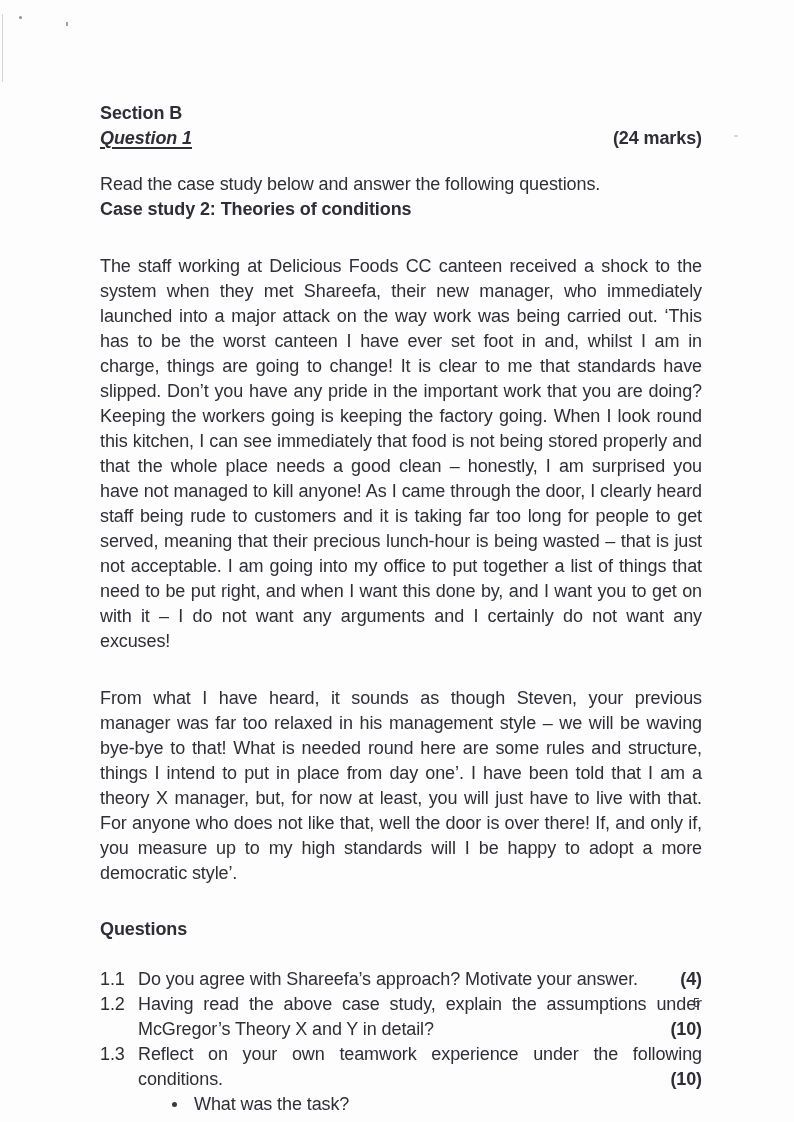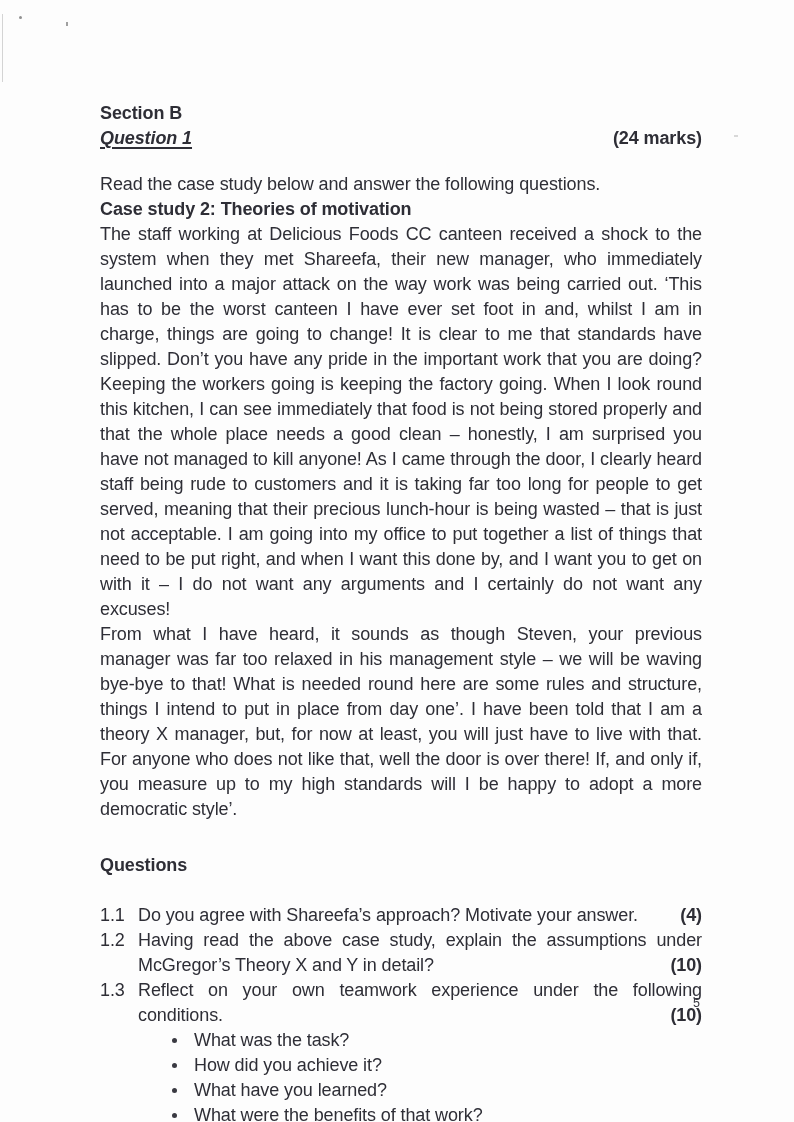--- a/index.html
+++ b/index.html
@@ -29,20 +29,21 @@
 
   .question-row {
     display: flex;
     justify-content: space-between;
     align-items: baseline;
   }
   .intro { margin-top: 21px; }
   .case-study p {
     text-align: justify;
     hyphens: none;
+    margin-top: 32px;
   }
   .questions-heading { margin-top: 6px; padding-top: 25px; }
   .question-list { margin-top: 25px; }
   .q-item {
     display: grid;
     grid-template-columns: 38px 1fr;
   }
   .q-num { display: block; }
   .q-content { display: block; text-align: justify; }
   .q-marks { float: right; font-weight: 700; }
@@ -91,21 +92,21 @@
 
     <div class="bold">Section B</div>
 
     <div class="question-row">
       <span class="bold underline">Question 1</span>
       <span class="bold">(24 marks)</span>
     </div>
 
     <div class="intro">
       <div>Read the case study below and answer the following questions.</div>
-      <div class="bold">Case study 2: Theories of motivation</div>
+      <div class="bold">Case study 2: Theories of conditions</div>
     </div>
 
     <div class="case-study">
       <p>The staff working at Delicious Foods CC canteen received a shock to the system when they met Shareefa, their new manager, who immediately launched into a major attack on the way work was being carried out. ‘This has to be the worst canteen I have ever set foot in and, whilst I am in charge, things are going to change! It is clear to me that standards have slipped. Don’t you have any pride in the important work that you are doing? Keeping the workers going is keeping the factory going. When I look round this kitchen, I can see immediately that food is not being stored properly and that the whole place needs a good clean – honestly, I am surprised you have not managed to kill anyone! As I came through the door, I clearly heard staff being rude to customers and it is taking far too long for people to get served, meaning that their precious lunch-hour is being wasted – that is just not acceptable. I am going into my office to put together a list of things that need to be put right, and when I want this done by, and I want you to get on with it – I do not want any arguments and I certainly do not want any excuses!</p>
       <p>From what I have heard, it sounds as though Steven, your previous manager was far too relaxed in his management style – we will be waving bye-bye to that! What is needed round here are some rules and structure, things I intend to put in place from day one’. I have been told that I am a theory X manager, but, for now at least, you will just have to live with that. For anyone who does not like that, well the door is over there! If, and only if, you measure up to my high standards will I be happy to adopt a more democratic style’.</p>
     </div>
 
     <div class="questions-heading bold">Questions</div>
 
     <div class="question-list">

